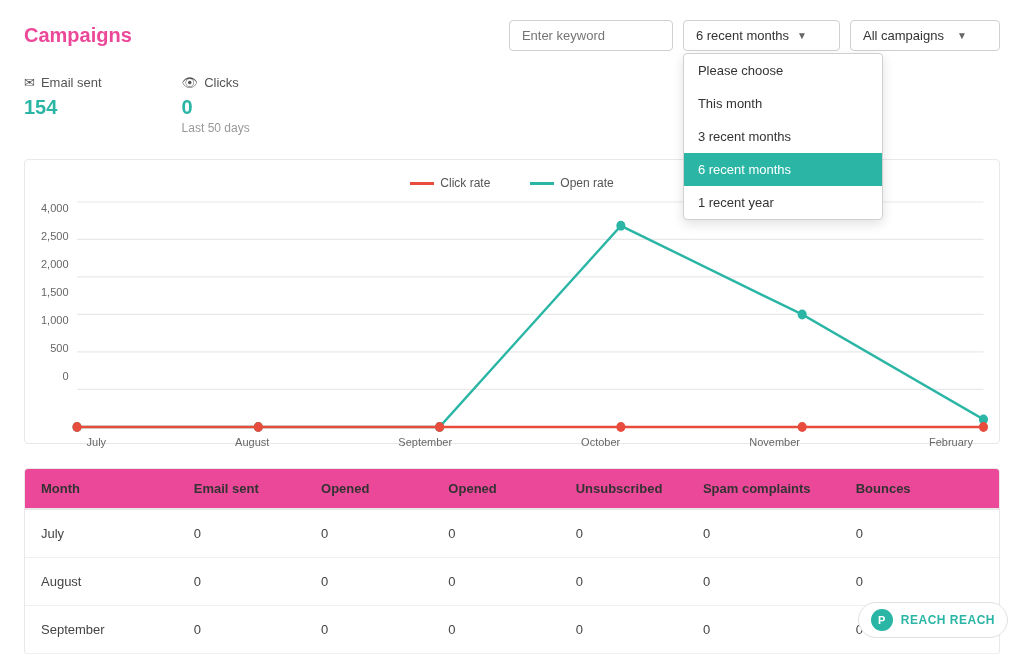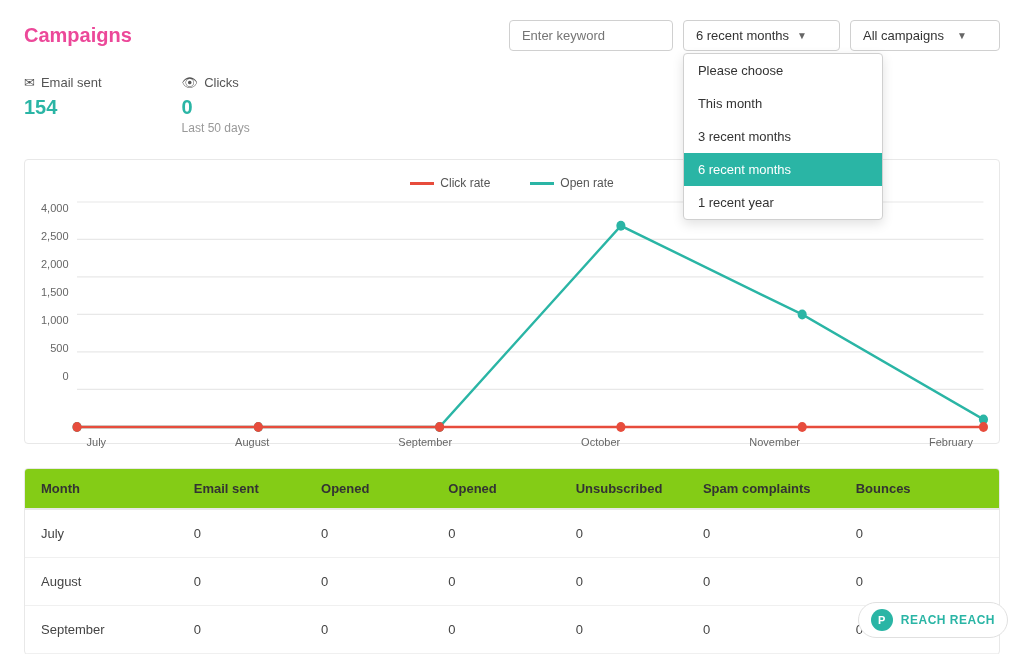--- a/index.html
+++ b/index.html
@@ -84,21 +84,21 @@
     .legend-item { display: flex; align-items: center; gap: 6px; }
     .legend-color { width: 24px; height: 3px; }
     .legend-color.red { background: #e74c3c; }
     .legend-color.teal { background: #2ab5a5; }
     svg.chart { width: 100%; height: 100%; overflow: visible; }
 
     .x-axis-labels { display: flex; justify-content: space-between; margin-top: 6px; padding: 0 10px; }
     .x-label { font-size: 11px; color: #666; text-align: center; }
 
     .table-section { border: 1px solid #e8e8e8; border-radius: 4px; overflow: hidden; }
-    .table-header { display: grid; grid-template-columns: 1.2fr 1fr 1fr 1fr 1fr 1.2fr 1fr; padding: 12px 16px; background: #84cc16; border-bottom: 2px solid #e8e8e8; }
+    .table-header { display: grid; grid-template-columns: 1.2fr 1fr 1fr 1fr 1fr 1.2fr 1fr; padding: 12px 16px; background: #ec4899; border-bottom: 2px solid #e8e8e8; }
     .table-header-cell { font-size: 13px; font-weight: 600; color: #333; }
     .table-row { display: grid; grid-template-columns: 1.2fr 1fr 1fr 1fr 1fr 1.2fr 1fr; padding: 16px 16px; border-bottom: 1px solid #f0f0f0; }
     .table-cell { font-size: 13px; color: #444; }
 
     .branding {
       position: fixed;
       bottom: 16px;
       right: 16px;
       display: flex;
       align-items: center;

